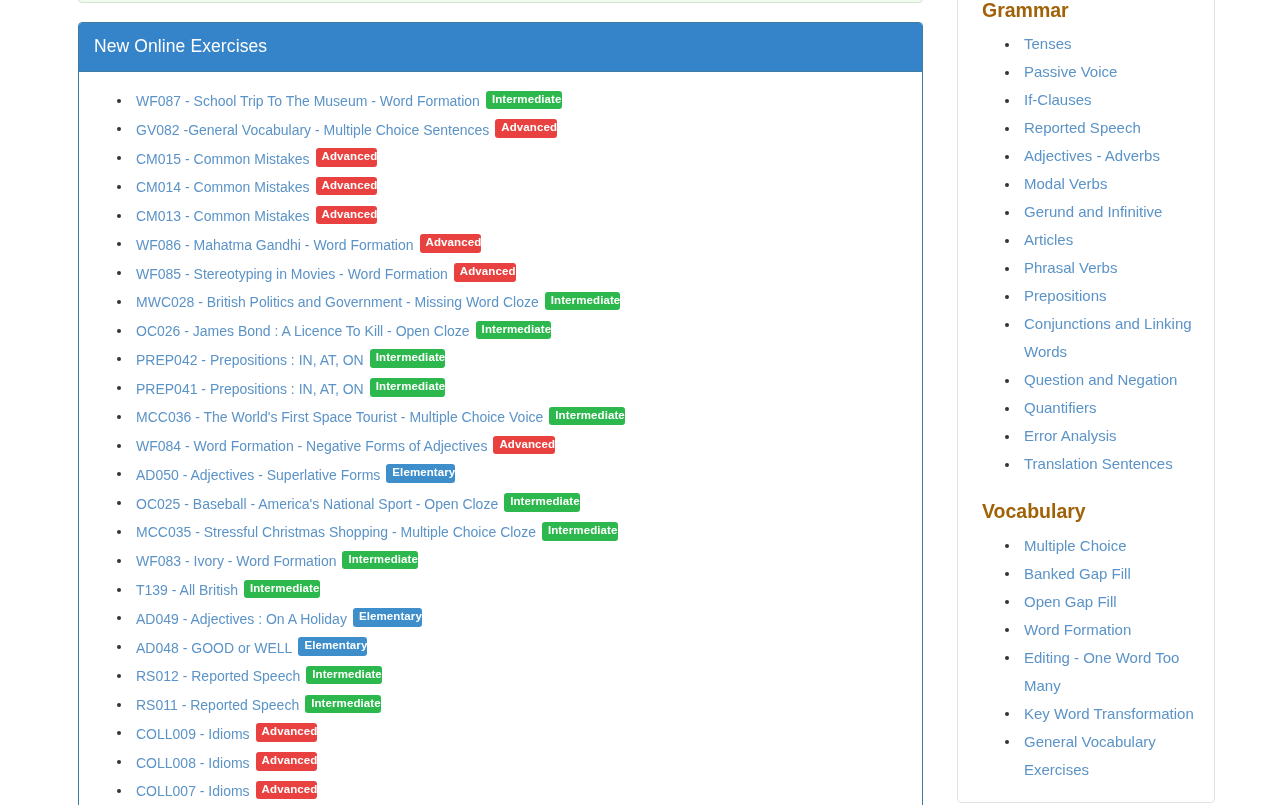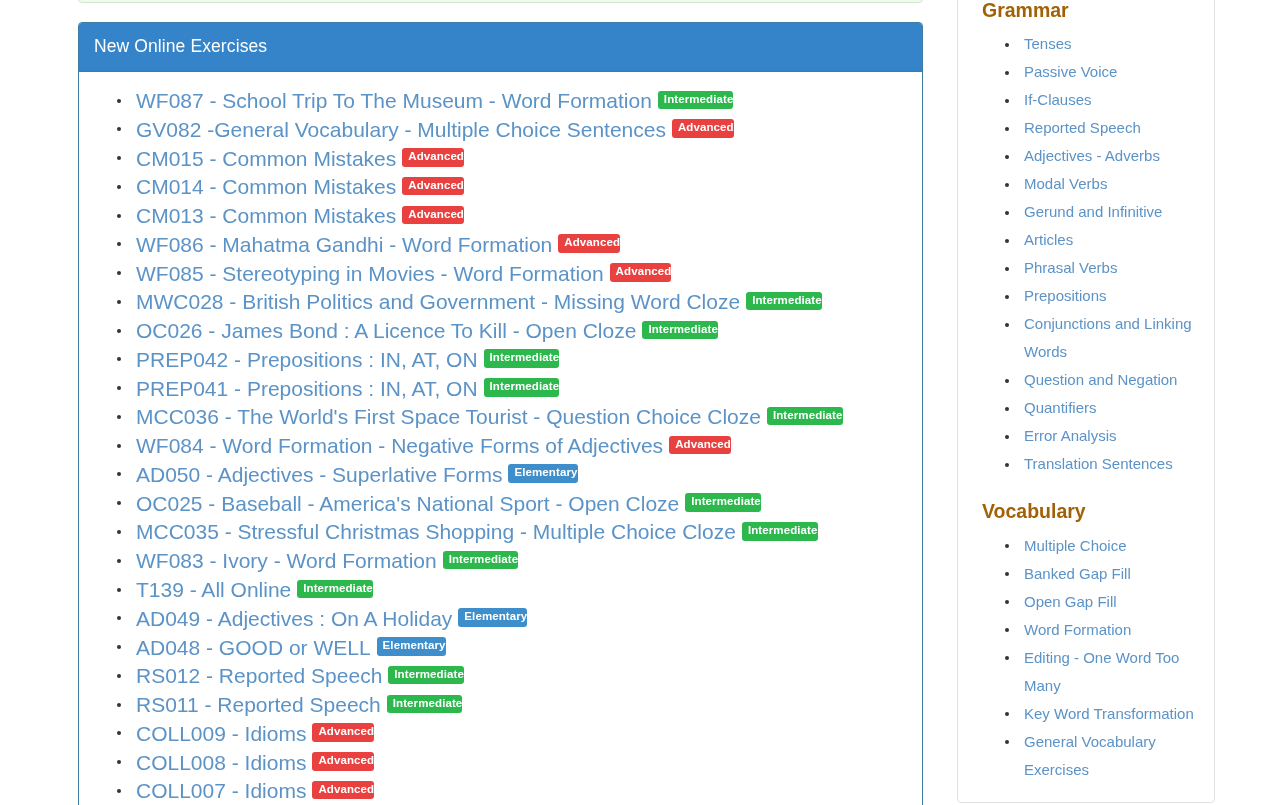--- a/index.html
+++ b/index.html
@@ -81,21 +81,21 @@
     position: absolute;
     left: -19px;
     top: 12.5px;
     width: 4px;
     height: 4px;
     background: #333333;
     border-radius: 50%;
   }
   .ex-link {
     color: #5b93c7;
-    font-size: 21px;
+    font-size: 14px;
     text-decoration: none;
     vertical-align: middle;
   }
   .badge {
     display: inline-block;
     vertical-align: middle;
     position: relative;
     top: -1px;
     margin-left: 6px;
     padding: 3px 0 4px 6px;
@@ -176,27 +176,27 @@
           <li><a class="ex-link">GV082 -General Vocabulary - Multiple Choice Sentences</a><span class="badge level-advanced">Advanced</span></li>
           <li><a class="ex-link">CM015 - Common Mistakes</a><span class="badge level-advanced">Advanced</span></li>
           <li><a class="ex-link">CM014 - Common Mistakes</a><span class="badge level-advanced">Advanced</span></li>
           <li><a class="ex-link">CM013 - Common Mistakes</a><span class="badge level-advanced">Advanced</span></li>
           <li><a class="ex-link">WF086 - Mahatma Gandhi - Word Formation</a><span class="badge level-advanced">Advanced</span></li>
           <li><a class="ex-link">WF085 - Stereotyping in Movies - Word Formation</a><span class="badge level-advanced">Advanced</span></li>
           <li><a class="ex-link">MWC028 - British Politics and Government - Missing Word Cloze</a><span class="badge level-intermediate">Intermediate</span></li>
           <li><a class="ex-link">OC026 - James Bond : A Licence To Kill - Open Cloze</a><span class="badge level-intermediate">Intermediate</span></li>
           <li><a class="ex-link">PREP042 - Prepositions : IN, AT, ON</a><span class="badge level-intermediate">Intermediate</span></li>
           <li><a class="ex-link">PREP041 - Prepositions : IN, AT, ON</a><span class="badge level-intermediate">Intermediate</span></li>
-          <li><a class="ex-link">MCC036 - The World's First Space Tourist - Question Choice Cloze</a><span class="badge level-intermediate">Intermediate</span></li>
+          <li><a class="ex-link">MCC036 - The World's First Space Tourist - Multiple Choice Voice</a><span class="badge level-intermediate">Intermediate</span></li>
           <li><a class="ex-link">WF084 - Word Formation - Negative Forms of Adjectives</a><span class="badge level-advanced">Advanced</span></li>
           <li><a class="ex-link">AD050 - Adjectives - Superlative Forms</a><span class="badge level-elementary">Elementary</span></li>
           <li><a class="ex-link">OC025 - Baseball - America's National Sport - Open Cloze</a><span class="badge level-intermediate">Intermediate</span></li>
           <li><a class="ex-link">MCC035 - Stressful Christmas Shopping - Multiple Choice Cloze</a><span class="badge level-intermediate">Intermediate</span></li>
           <li><a class="ex-link">WF083 - Ivory - Word Formation</a><span class="badge level-intermediate">Intermediate</span></li>
-          <li><a class="ex-link">T139 - All Online</a><span class="badge level-intermediate">Intermediate</span></li>
+          <li><a class="ex-link">T139 - All British</a><span class="badge level-intermediate">Intermediate</span></li>
           <li><a class="ex-link">AD049 - Adjectives : On A Holiday</a><span class="badge level-elementary">Elementary</span></li>
           <li><a class="ex-link">AD048 - GOOD or WELL</a><span class="badge level-elementary">Elementary</span></li>
           <li><a class="ex-link">RS012 - Reported Speech</a><span class="badge level-intermediate">Intermediate</span></li>
           <li><a class="ex-link">RS011 - Reported Speech</a><span class="badge level-intermediate">Intermediate</span></li>
           <li><a class="ex-link">COLL009 - Idioms</a><span class="badge level-advanced">Advanced</span></li>
           <li><a class="ex-link">COLL008 - Idioms</a><span class="badge level-advanced">Advanced</span></li>
           <li><a class="ex-link">COLL007 - Idioms</a><span class="badge level-advanced">Advanced</span></li>
           <li><a class="ex-link">COLL006 - Idioms</a><span class="badge level-advanced">Advanced</span></li>
         </ul>
     </div>

